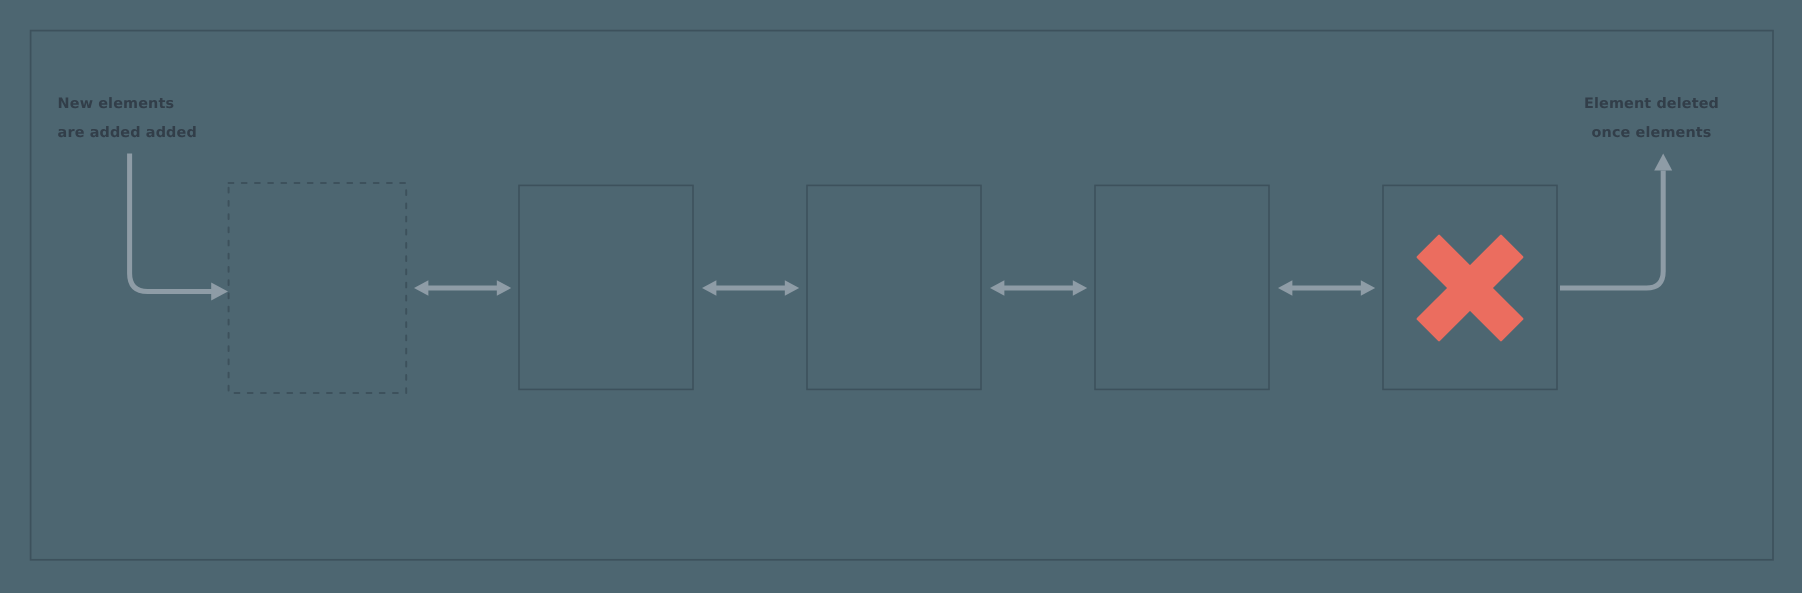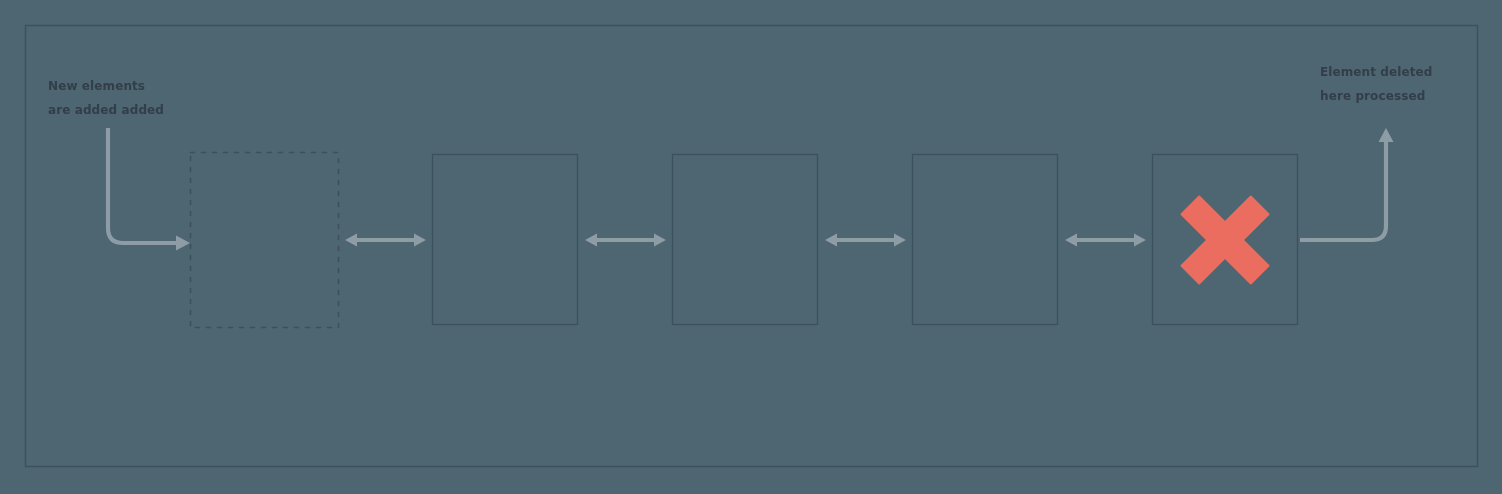--- a/index.html
+++ b/index.html
@@ -36,21 +36,22 @@
     color: #323e49;
     white-space: pre;
     user-select: none;
   }
   #label-new {
     left: 48px;
     top: 74px;
   }
   #label-deleted {
     left: 1320px;
-    top: 60px;
+    top: 74px;
+    text-align: center;
   }
 </style>
 </head>
 <body>
 
 <div id="stage">
 
   <svg width="1502" height="494" viewBox="0 0 1502 494" xmlns="http://www.w3.org/2000/svg">
 
     <rect x="25.5" y="25.5" width="1452" height="441" fill="none" stroke="#3d515c" stroke-width="1.4"></rect>
@@ -106,15 +107,15 @@
 
     <g>
       <path d="M 1300 240 L 1372 240 Q 1386 240 1386 226 L 1386 142" fill="none" stroke="#8e9ca6" stroke-width="4.2" stroke-linecap="butt"></path>
       <polygon points="1386,128 1378.5,142 1393.5,142" fill="#8e9ca6"></polygon>
     </g>
 
   </svg>
 
   <div class="label-text" id="label-new"><span>New elements</span><br><span>are added added</span></div>
 
-  <div class="label-text" id="label-deleted"><span>Element deleted</span><br><span>here processed</span></div>
+  <div class="label-text" id="label-deleted"><span>Element deleted</span><br><span>once elements</span></div>
 
 </div>
 
 </body></html>

